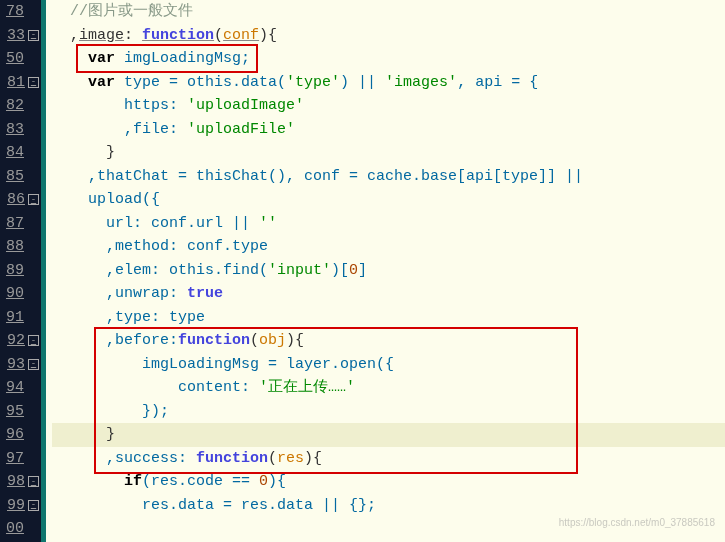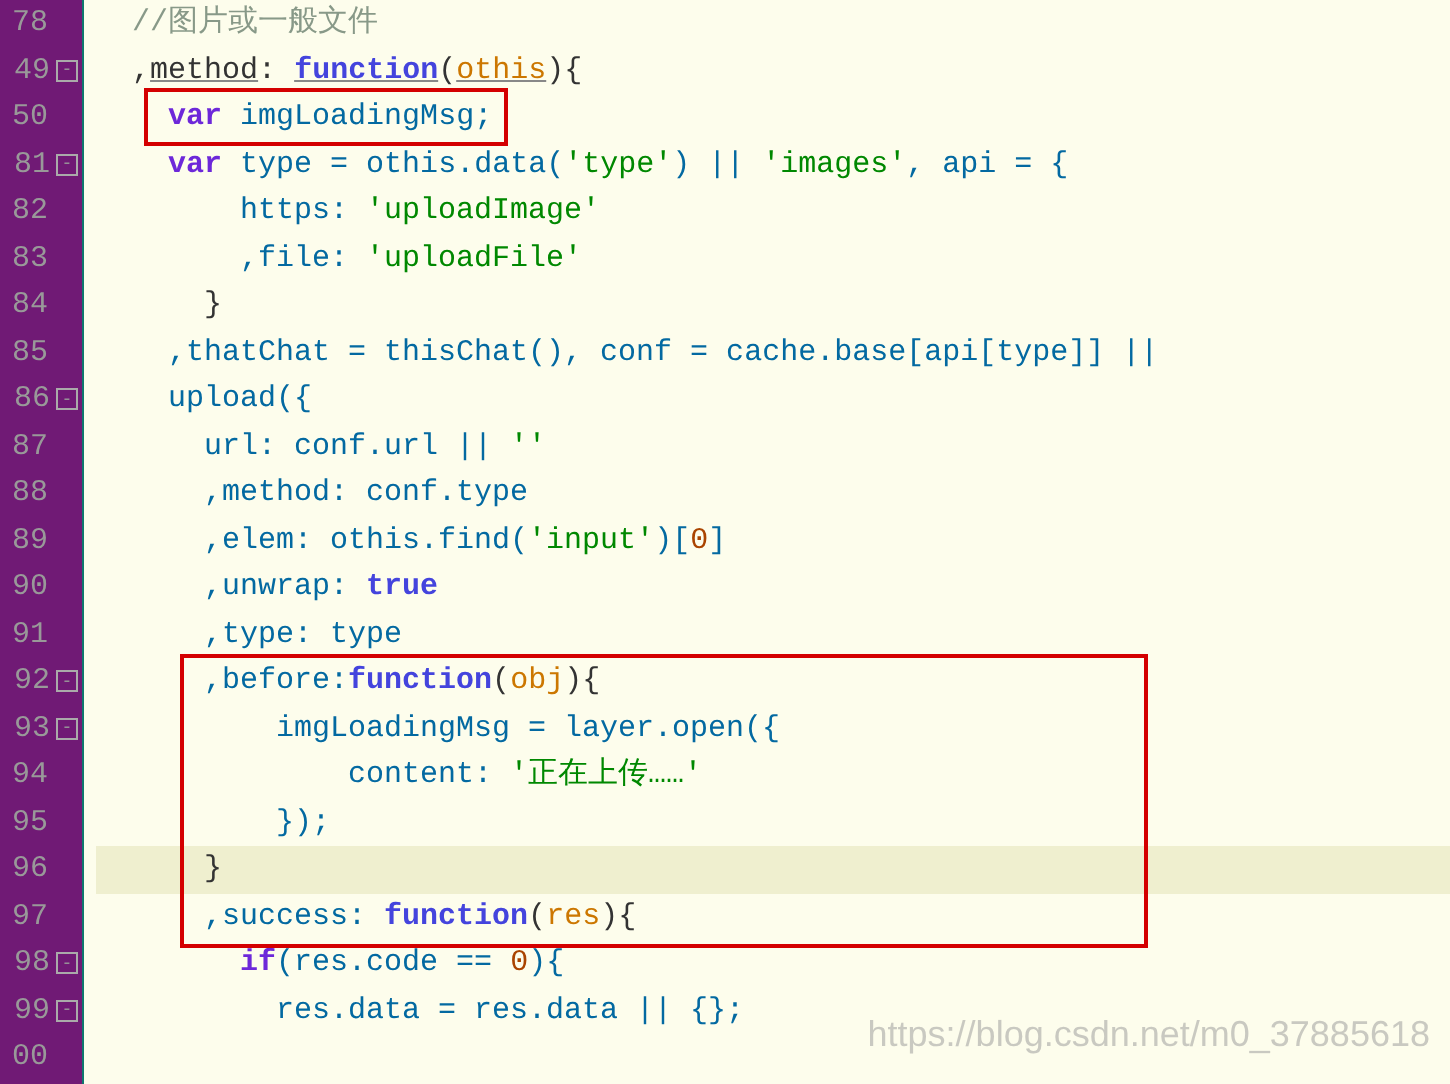--- a/index.html
+++ b/index.html
@@ -12,26 +12,27 @@
     height: 542px;
     overflow: hidden;
     position: relative;
   }
   .editor {
     display: flex;
     height: 100%;
     position: relative;
   }
   .gutter {
-    background: #701a75;
+    background: #0f172a;
     color: #999;
     text-align: right;
     padding: 0 2px 0 4px;
     user-select: none;
-    border-right: 1px solid #0f766e;
+    border-right: 5px solid #0f766e;
+    text-decoration: underline;
   }
   .gutter-line {
     height: 23.5px;
     line-height: 23.5px;
     display: flex;
     justify-content: flex-end;
     align-items: center;
   }
   .gutter-num {
     width: 20px;
@@ -61,58 +62,58 @@
   .code-line {
     height: 23.5px;
     line-height: 23.5px;
     white-space: pre;
     position: relative;
   }
   .code-line.hl {
     background: rgba(200,200,120,0.25);
   }
   .c-comment { color: #889988; }
-  .c-key { color: #6d28d9; font-weight: bold; }
+  .c-key { color: #000000; font-weight: bold; }
   .c-func { color: #4444dd; font-weight: bold; }
   .c-param { color: #cc7700; }
   .c-string { color: #008800; }
   .c-number { color: #aa4400; }
   .c-ident { color: #0369a1; }
   .c-punct { color: #333; }
   .c-prop { color: #333; }
   .c-bool { color: #4444dd; font-weight: bold;}
   .underline { text-decoration: underline; text-decoration-color: #888; }
   .redbox {
     position: absolute;
     border: 2px solid #d40000;
     pointer-events: none;
     z-index: 5;
   }
   .watermark {
     position: absolute;
     bottom: 14px;
     right: 10px;
     color: rgba(150,150,150,0.5);
-    font-size: 18px;
+    font-size: 10px;
     font-family: sans-serif;
     pointer-events: none;
     z-index: 6;
   }
 </style>
 </head>
 <body>
 
 <div class="editor">
   <div class="gutter" id="gutter">
       <div class="gutter-line">
         <span class="gutter-num">78</span>
         <span class="fold"></span>
       </div>
       <div class="gutter-line">
-        <span class="gutter-num">49</span>
+        <span class="gutter-num">33</span>
         <span class="fold box">-</span>
       </div>
       <div class="gutter-line">
         <span class="gutter-num">50</span>
         <span class="fold"></span>
       </div>
       <div class="gutter-line">
         <span class="gutter-num">81</span>
         <span class="fold box">-</span>
       </div>
@@ -190,21 +191,21 @@
       </div>
       <div class="gutter-line">
         <span class="gutter-num">00</span>
         <span class="fold"></span>
       </div>
     </div>
   <div class="code">
 
     <div class="code-line">  <span class="c-comment">//图片或一般文件</span></div>
 
-    <div class="code-line">  <span class="c-punct">,</span><span class="c-prop underline">method</span><span class="c-punct">: </span><span class="c-func underline">function</span><span class="c-punct">(</span><span class="c-param underline">othis</span><span class="c-punct">){</span></div>
+    <div class="code-line">  <span class="c-punct">,</span><span class="c-prop underline">image</span><span class="c-punct">: </span><span class="c-func underline">function</span><span class="c-punct">(</span><span class="c-param underline">conf</span><span class="c-punct">){</span></div>
 
     <div class="code-line">    <span class="c-key">var</span> <span class="c-ident">imgLoadingMsg;</span></div>
 
     <div class="code-line">    <span class="c-key">var</span> <span class="c-ident">type = othis.data(</span><span class="c-string">'type'</span><span class="c-ident">) || </span><span class="c-string">'images'</span><span class="c-ident">, api = {</span></div>
 
     <div class="code-line">        <span class="c-ident">https: </span><span class="c-string">'uploadImage'</span></div>
 
     <div class="code-line">        <span class="c-ident">,file: </span><span class="c-string">'uploadFile'</span></div>
 
     <div class="code-line">      <span class="c-punct">}</span></div>

